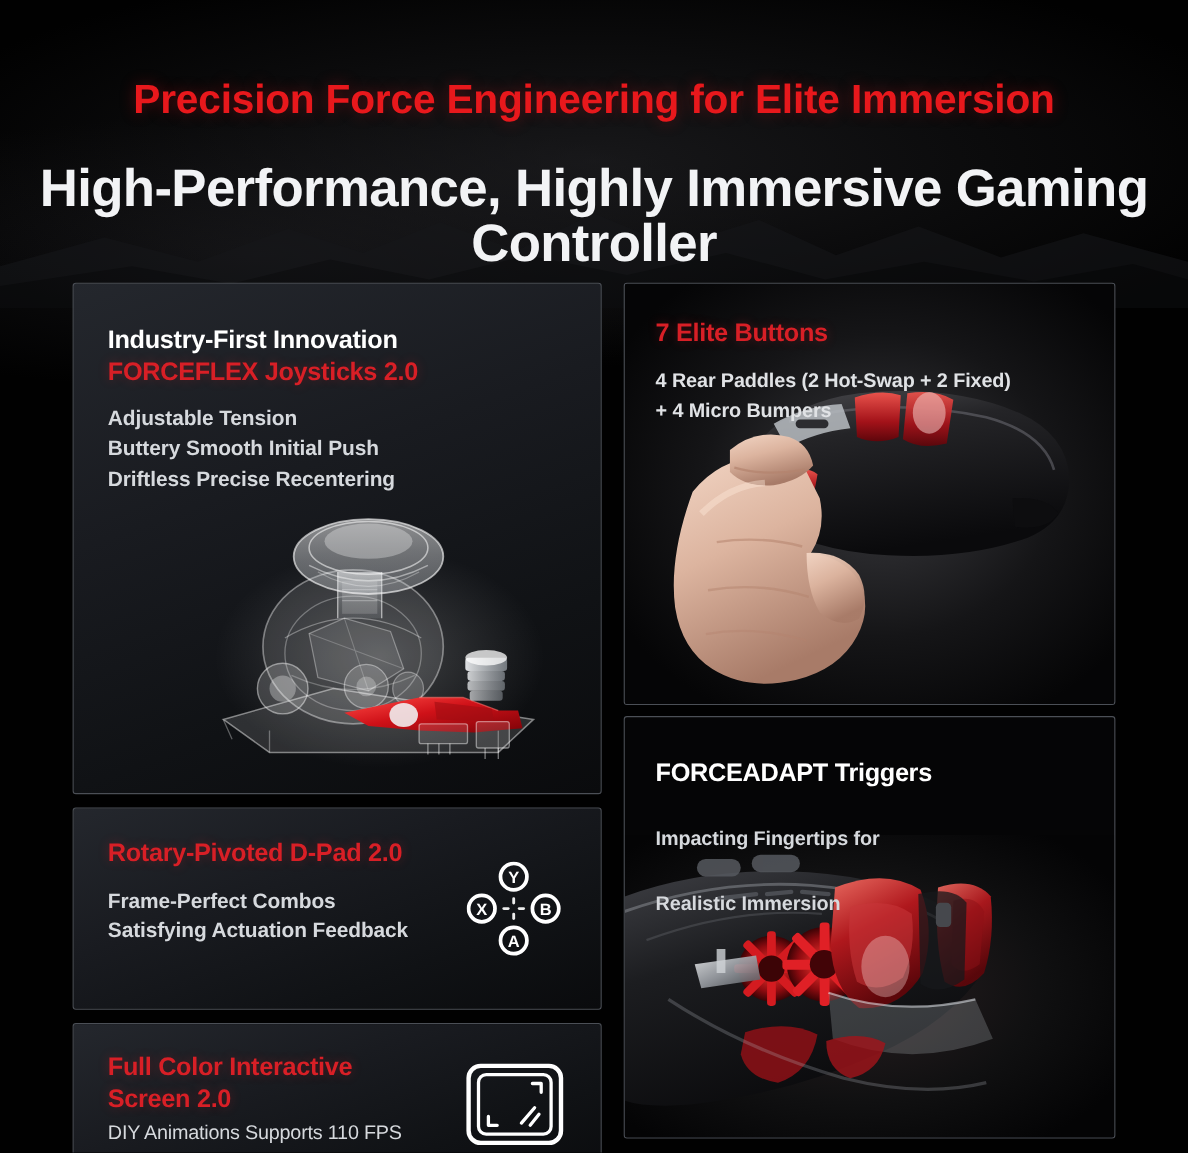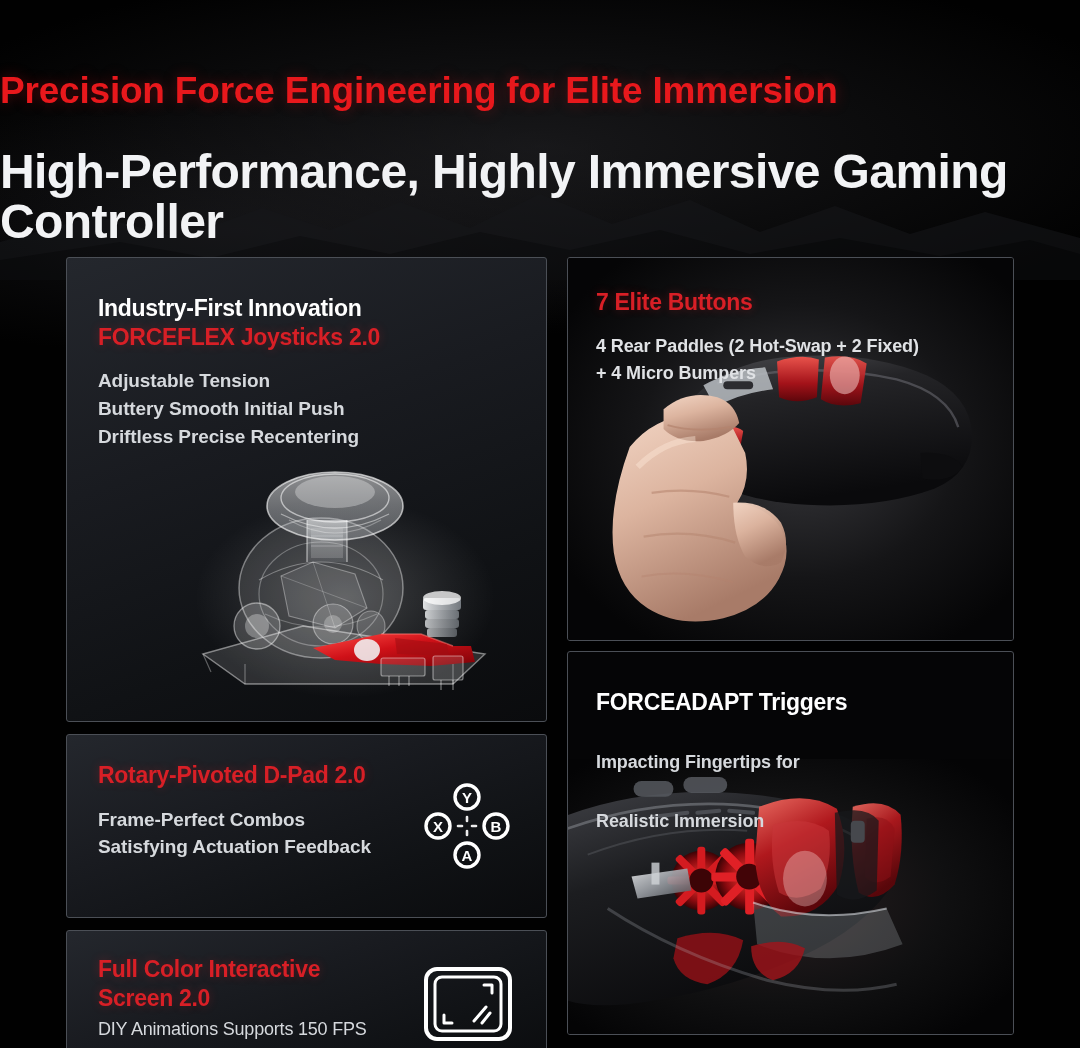--- a/index.html
+++ b/index.html
@@ -18,21 +18,21 @@
     overflow:hidden;
   }
   
   .bg-terrain {
     position:absolute; left:0; top:150px; width:1080px; height:130px;
     opacity:.55; pointer-events:none;
   }
   .bg-terrain svg { display:block; width:100%; height:100%; }
 
   
-  .headings { position:absolute; left:0; top:0; width:1080px; text-align:left; }
+  .headings { position:absolute; left:0; top:0; width:1080px; text-align:center; }
   .title-red {
     margin-top:72px;
     font-size:37px; font-weight:bold; color:#e8181c;
     letter-spacing:-0.2px; line-height:1.05;
     text-shadow:0 0 14px rgba(220,20,25,.35);
   }
   .title-white {
     margin-top:36px;
     font-size:48px; font-weight:bold; color:#f2f3f5;
     letter-spacing:-0.6px; line-height:1.05;
@@ -271,21 +271,21 @@
               <path d="M43,48 L43,52"></path>
             </g>
           </svg>
         </div>
       </div>
 
       <div class="card screen-card">
         <div class="card-inner">
           <h3 class="kicker-red">Full Color Interactive</h3>
           <h3 class="kicker-red">Screen 2.0</h3>
-          <div class="screen-sub">DIY Animations Supports 150 FPS</div>
+          <div class="screen-sub">DIY Animations Supports 110 FPS</div>
         </div>
         <div class="screen-icon">
           <svg viewBox="0 0 92 78">
             <rect x="4" y="4" width="84" height="70" rx="11" fill="none" stroke="#ffffff" stroke-width="4"></rect>
             <rect x="13" y="12" width="66" height="54" rx="7" fill="none" stroke="#ffffff" stroke-width="3"></rect>
             <path d="M62,20 L70,20 L70,28" fill="none" stroke="#ffffff" stroke-width="3" stroke-linecap="round" stroke-linejoin="round"></path>
             <path d="M30,58 L22,58 L22,50" fill="none" stroke="#ffffff" stroke-width="3" stroke-linecap="round" stroke-linejoin="round"></path>
             <path d="M52,56 L64,42" stroke="#ffffff" stroke-width="3" stroke-linecap="round"></path>
             <path d="M60,58 L68,48" stroke="#ffffff" stroke-width="3" stroke-linecap="round"></path>
           </svg>

